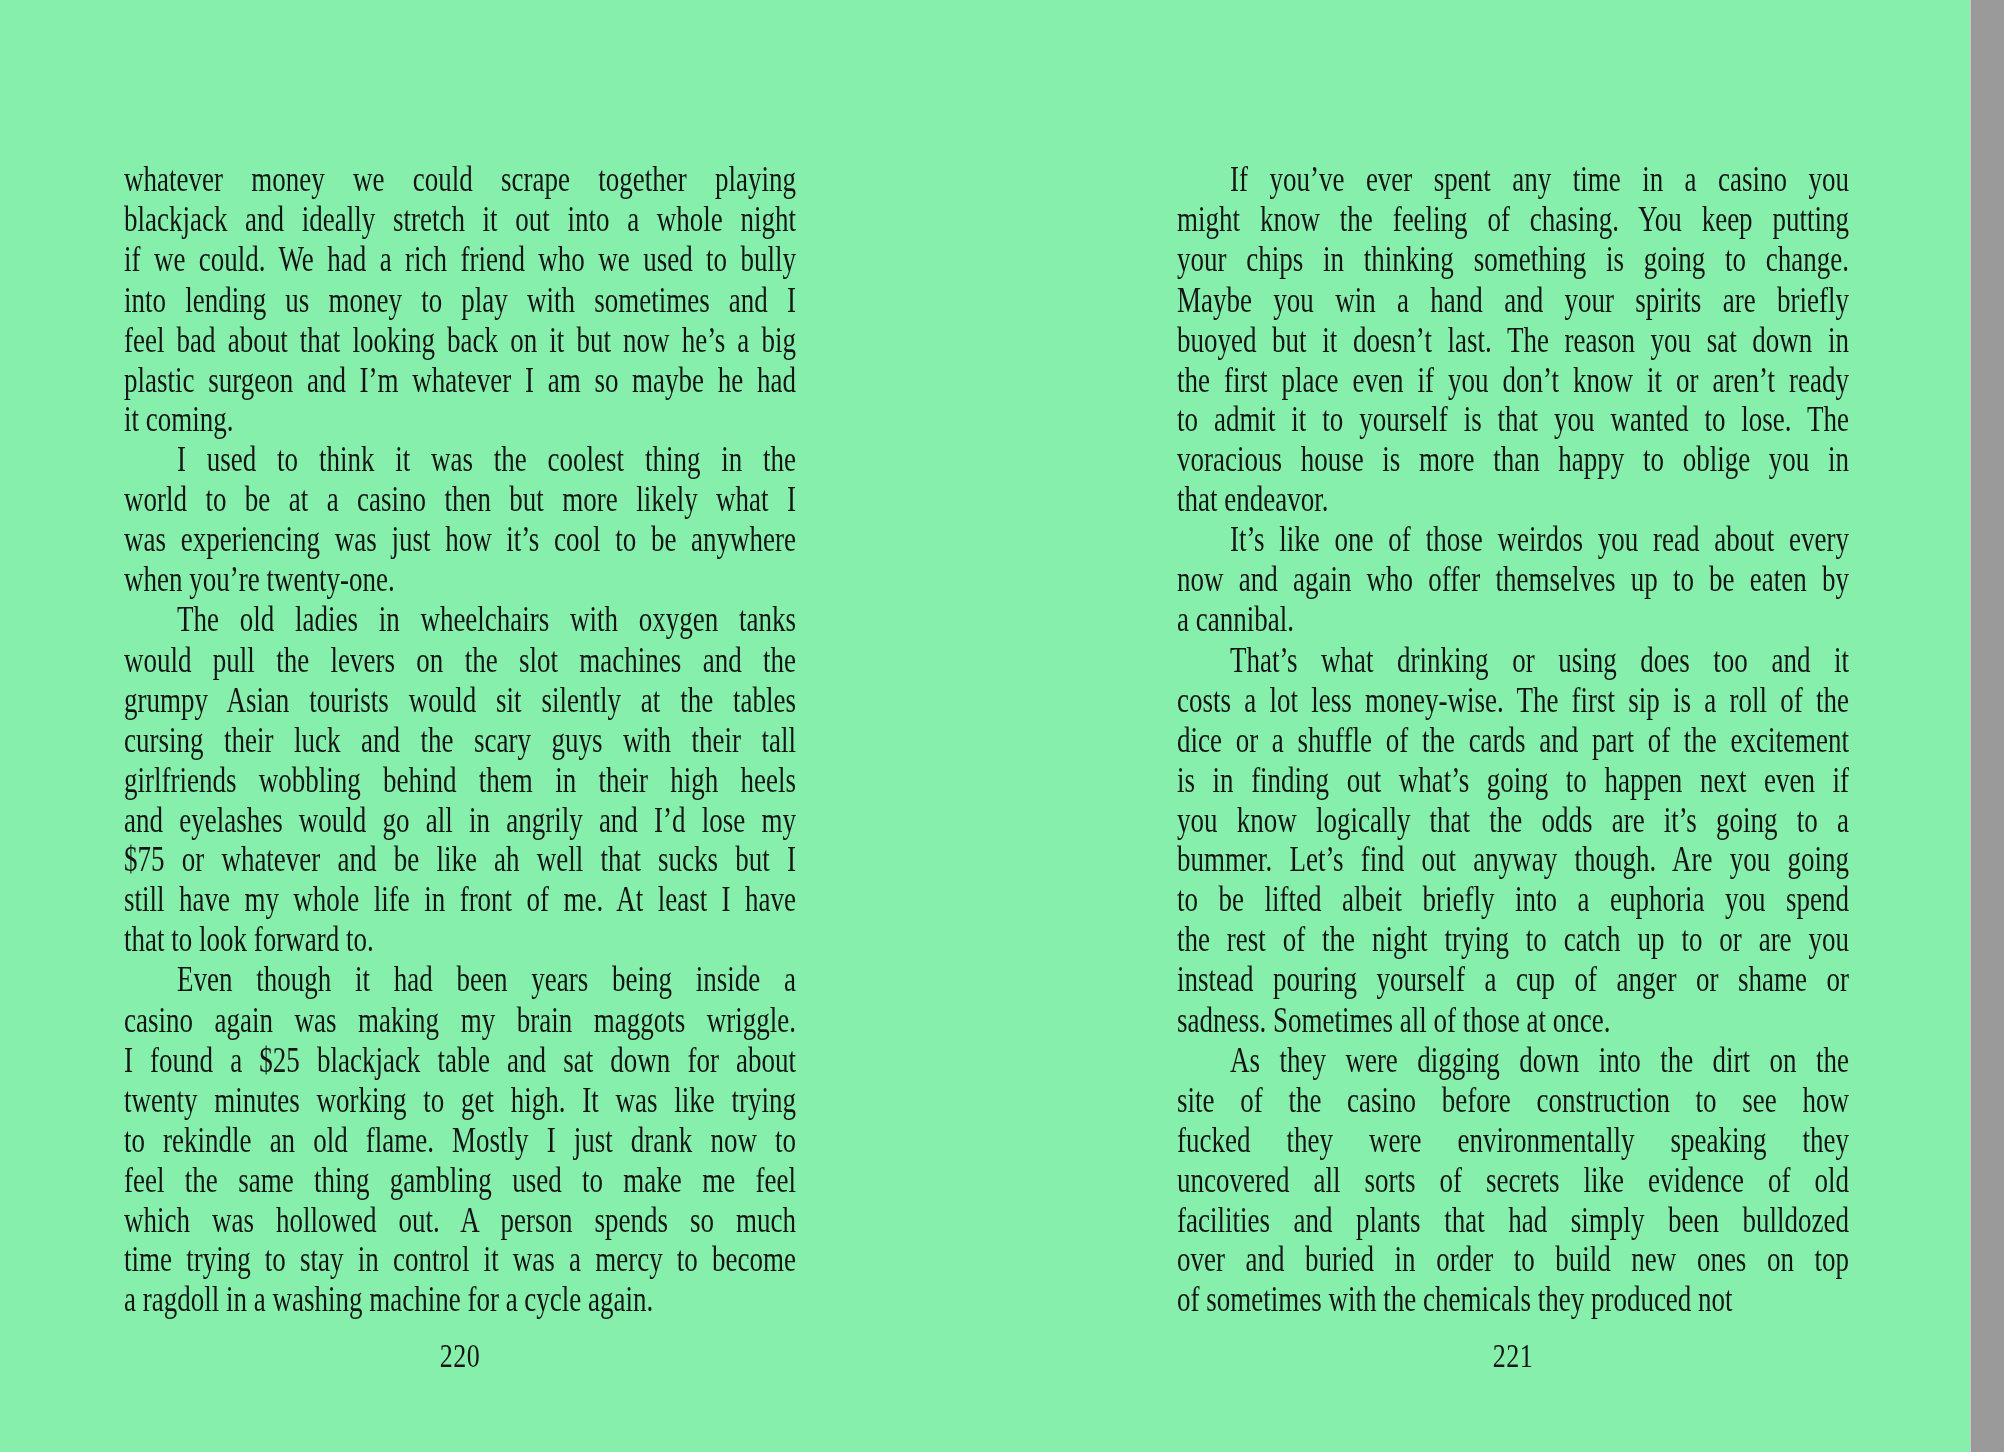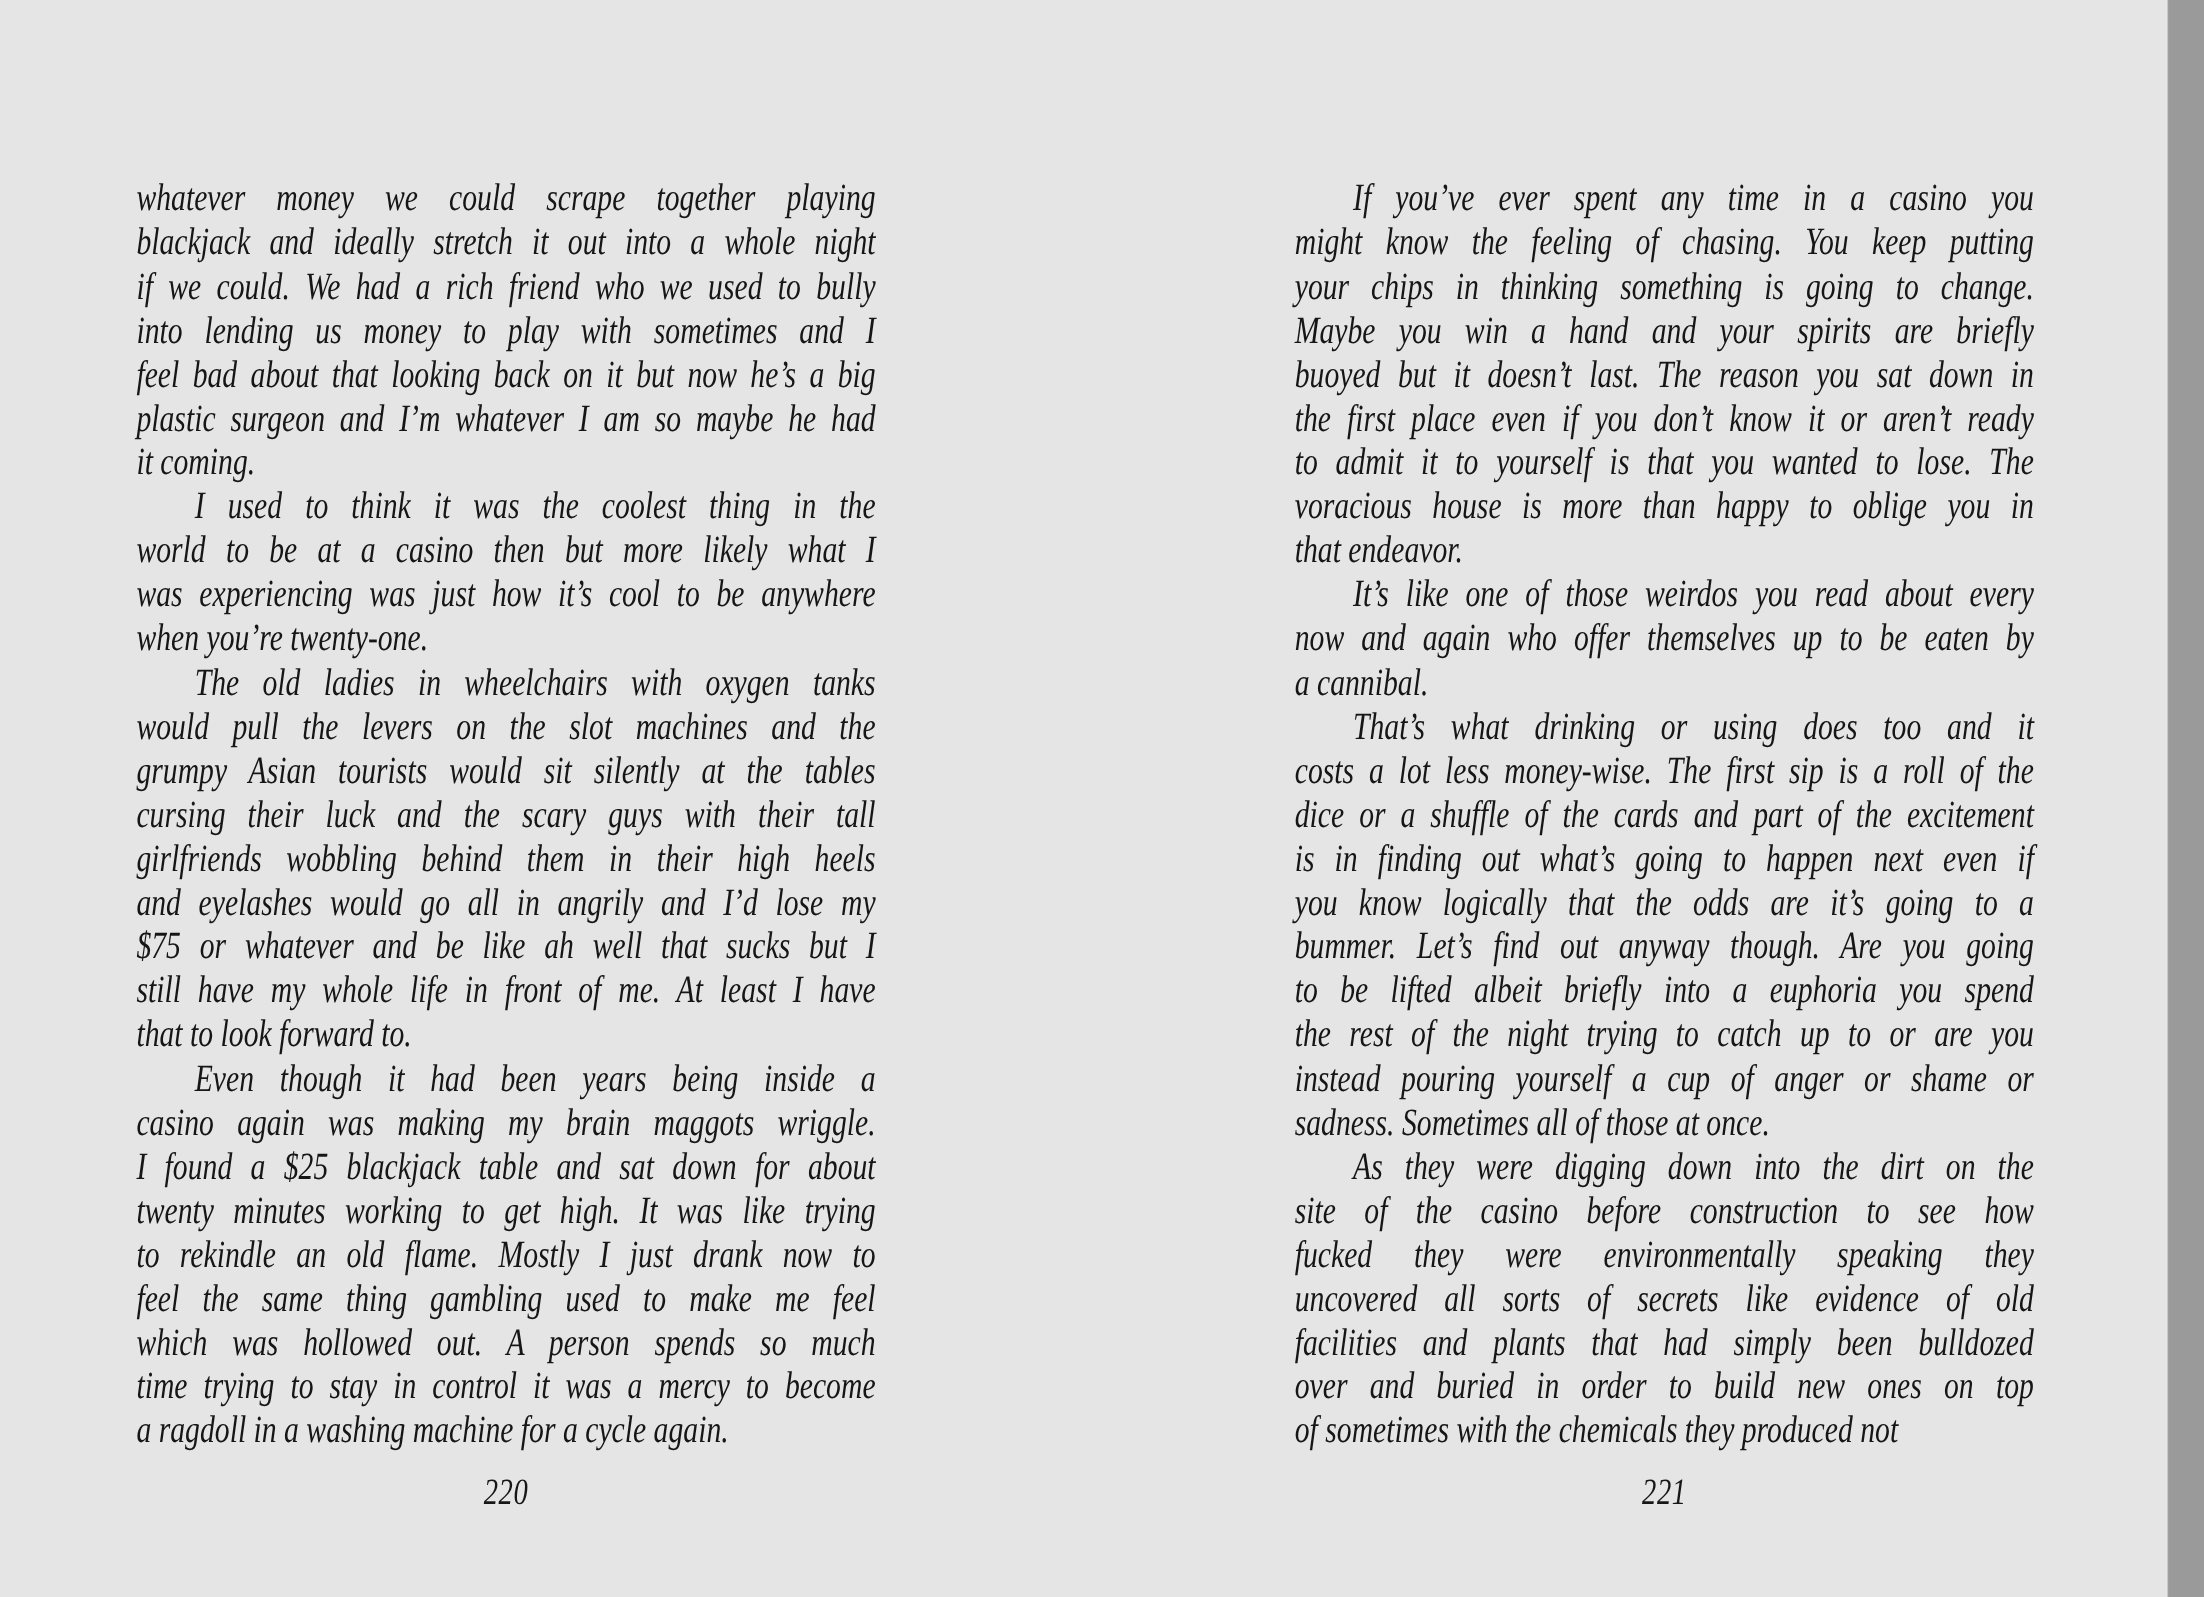--- a/index.html
+++ b/index.html
@@ -48,21 +48,21 @@
     left: 1970px;
     width: 34px;
     height: 1452px;
     border-left: 1px solid #c9c9c9;
     box-sizing: border-box;
   }
 </style>
 </head>
 <body>
 
-<div class="spread" style="background: #e5e5e5; color: rgb(22, 22, 22); font-style: italic;">
+<div class="spread" style="background: #86efac; color: rgb(22, 22, 22);">
   <div class="col" id="col-left">
       <div class="para">
         <div class="line">whatever money we could scrape together playing</div>
         <div class="line">blackjack and ideally stretch it out into a whole night</div>
         <div class="line">if we could. We had a rich friend who we used to bully</div>
         <div class="line">into lending us money to play with sometimes and I</div>
         <div class="line">feel bad about that looking back on it but now he’s a big</div>
         <div class="line">plastic surgeon and I’m whatever I am so maybe he had</div>
         <div class="line plast">it coming.</div>
       </div>

